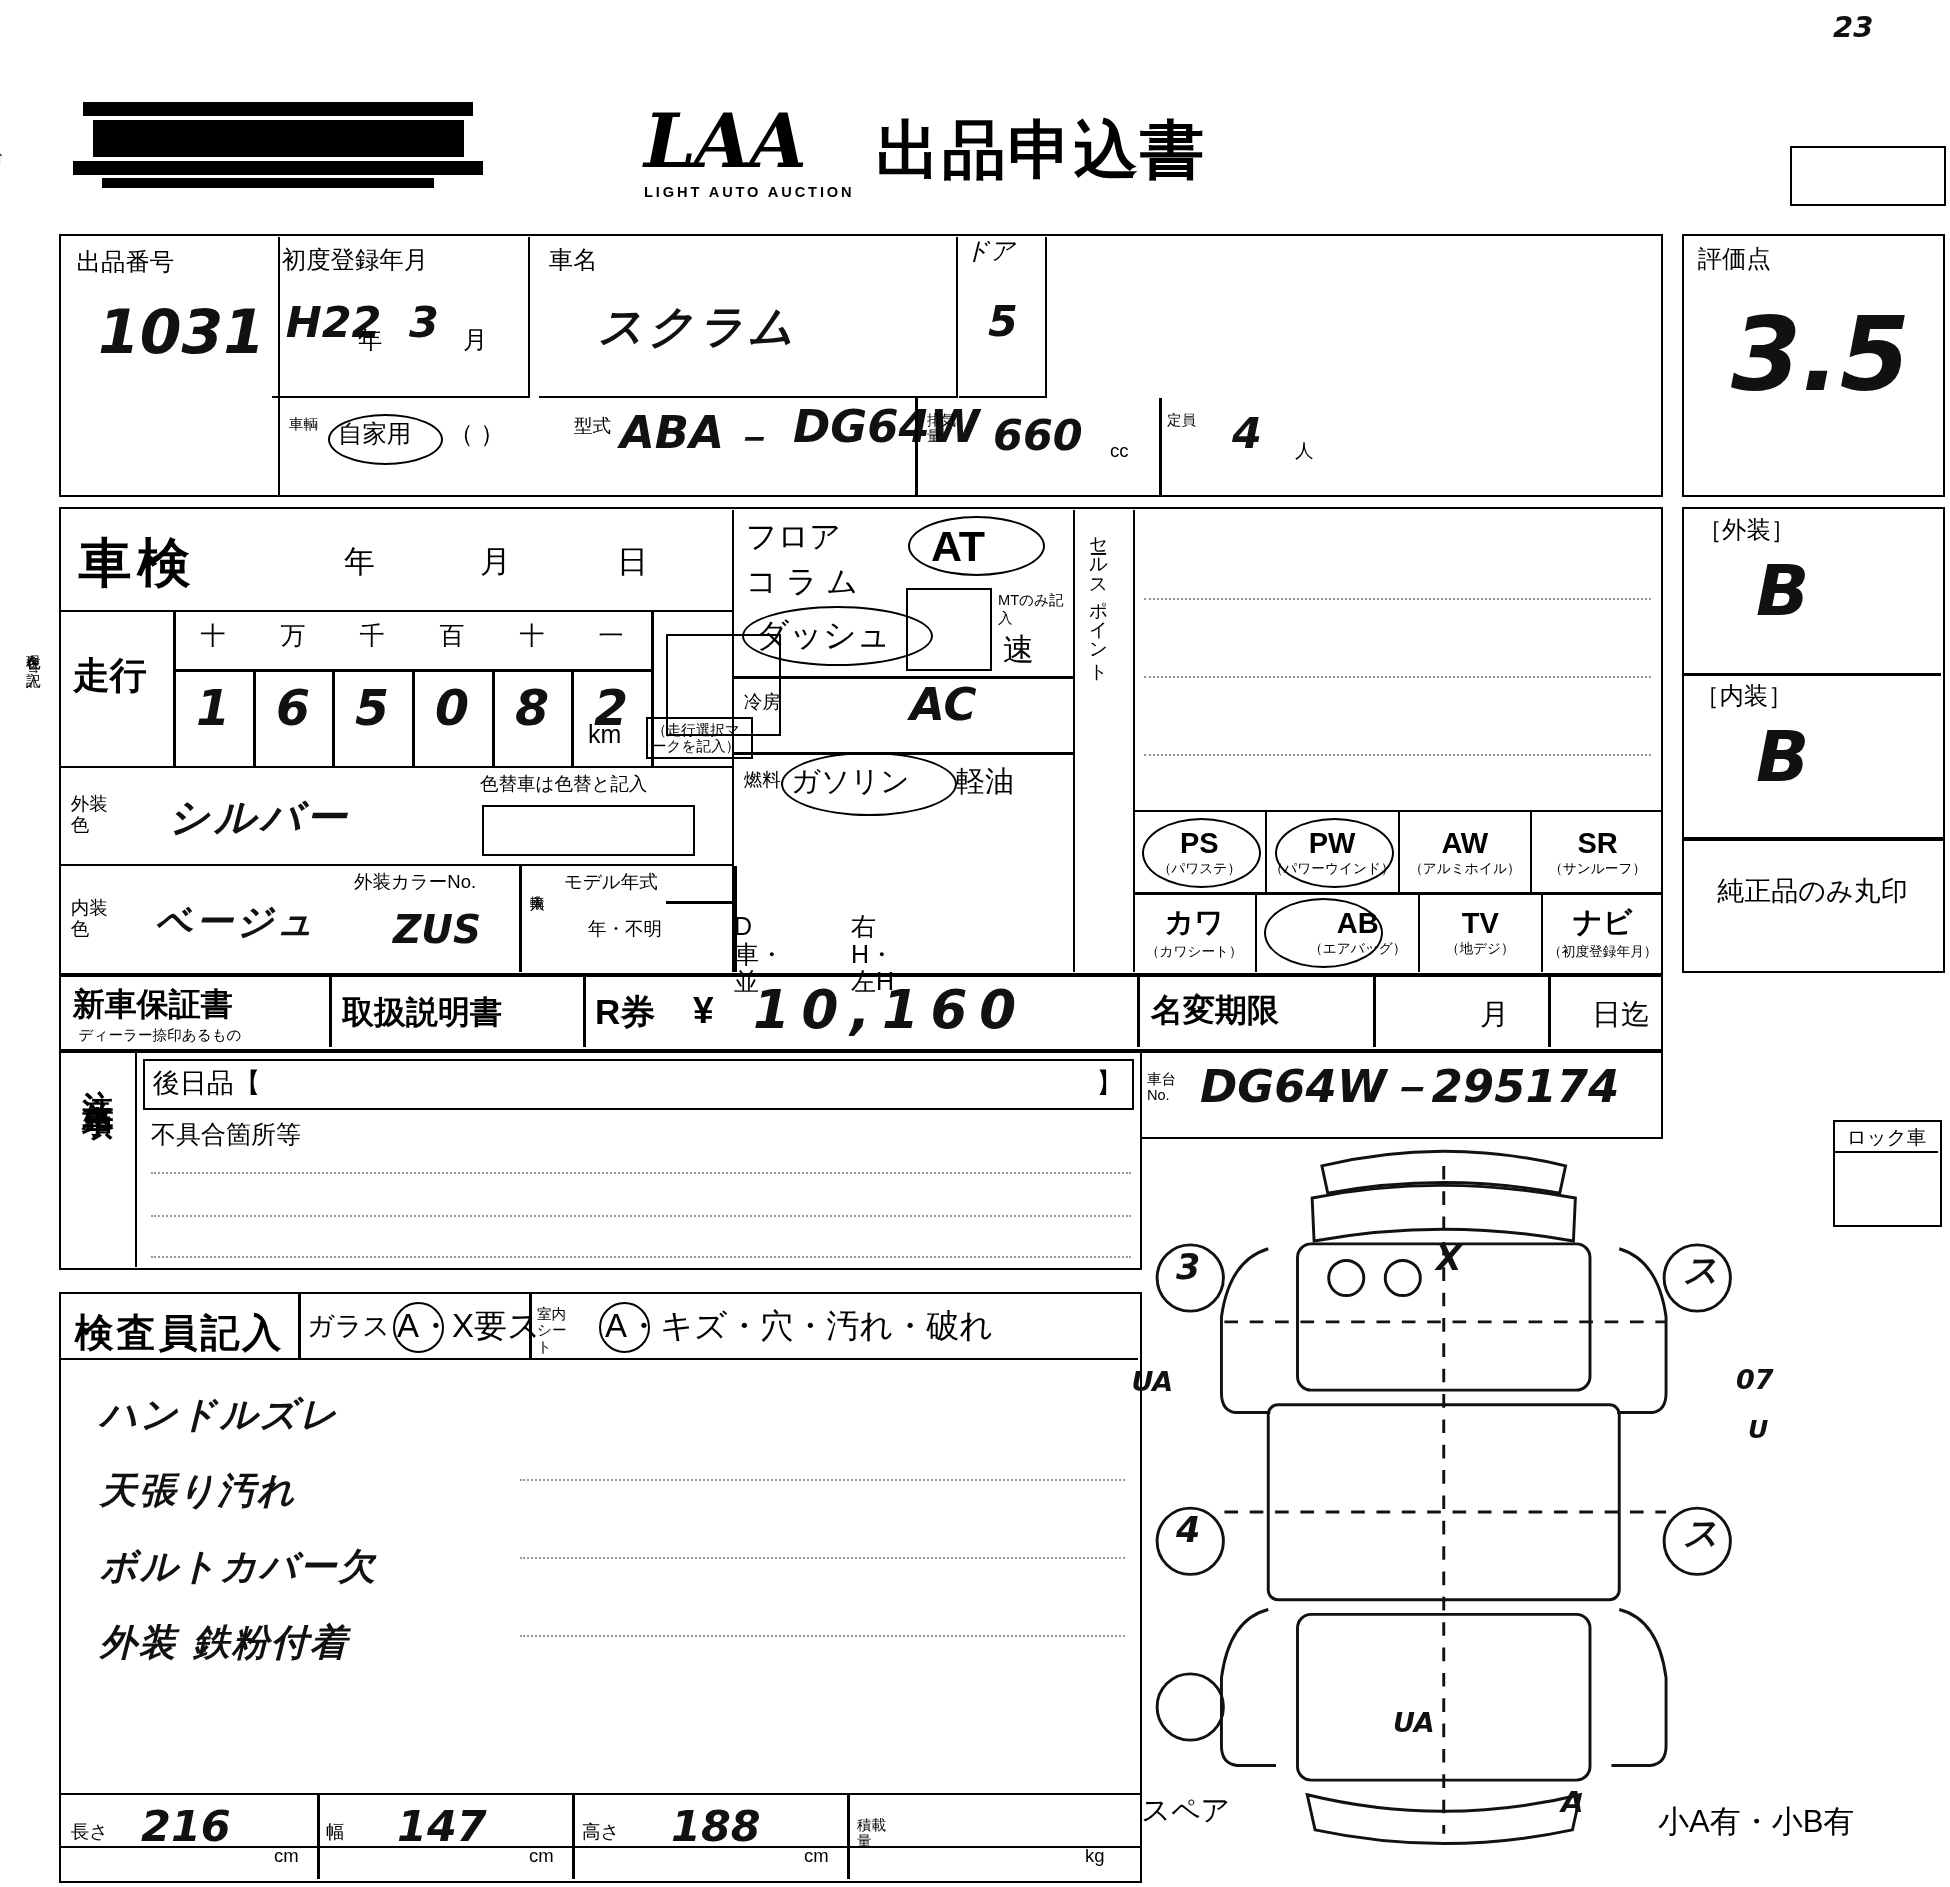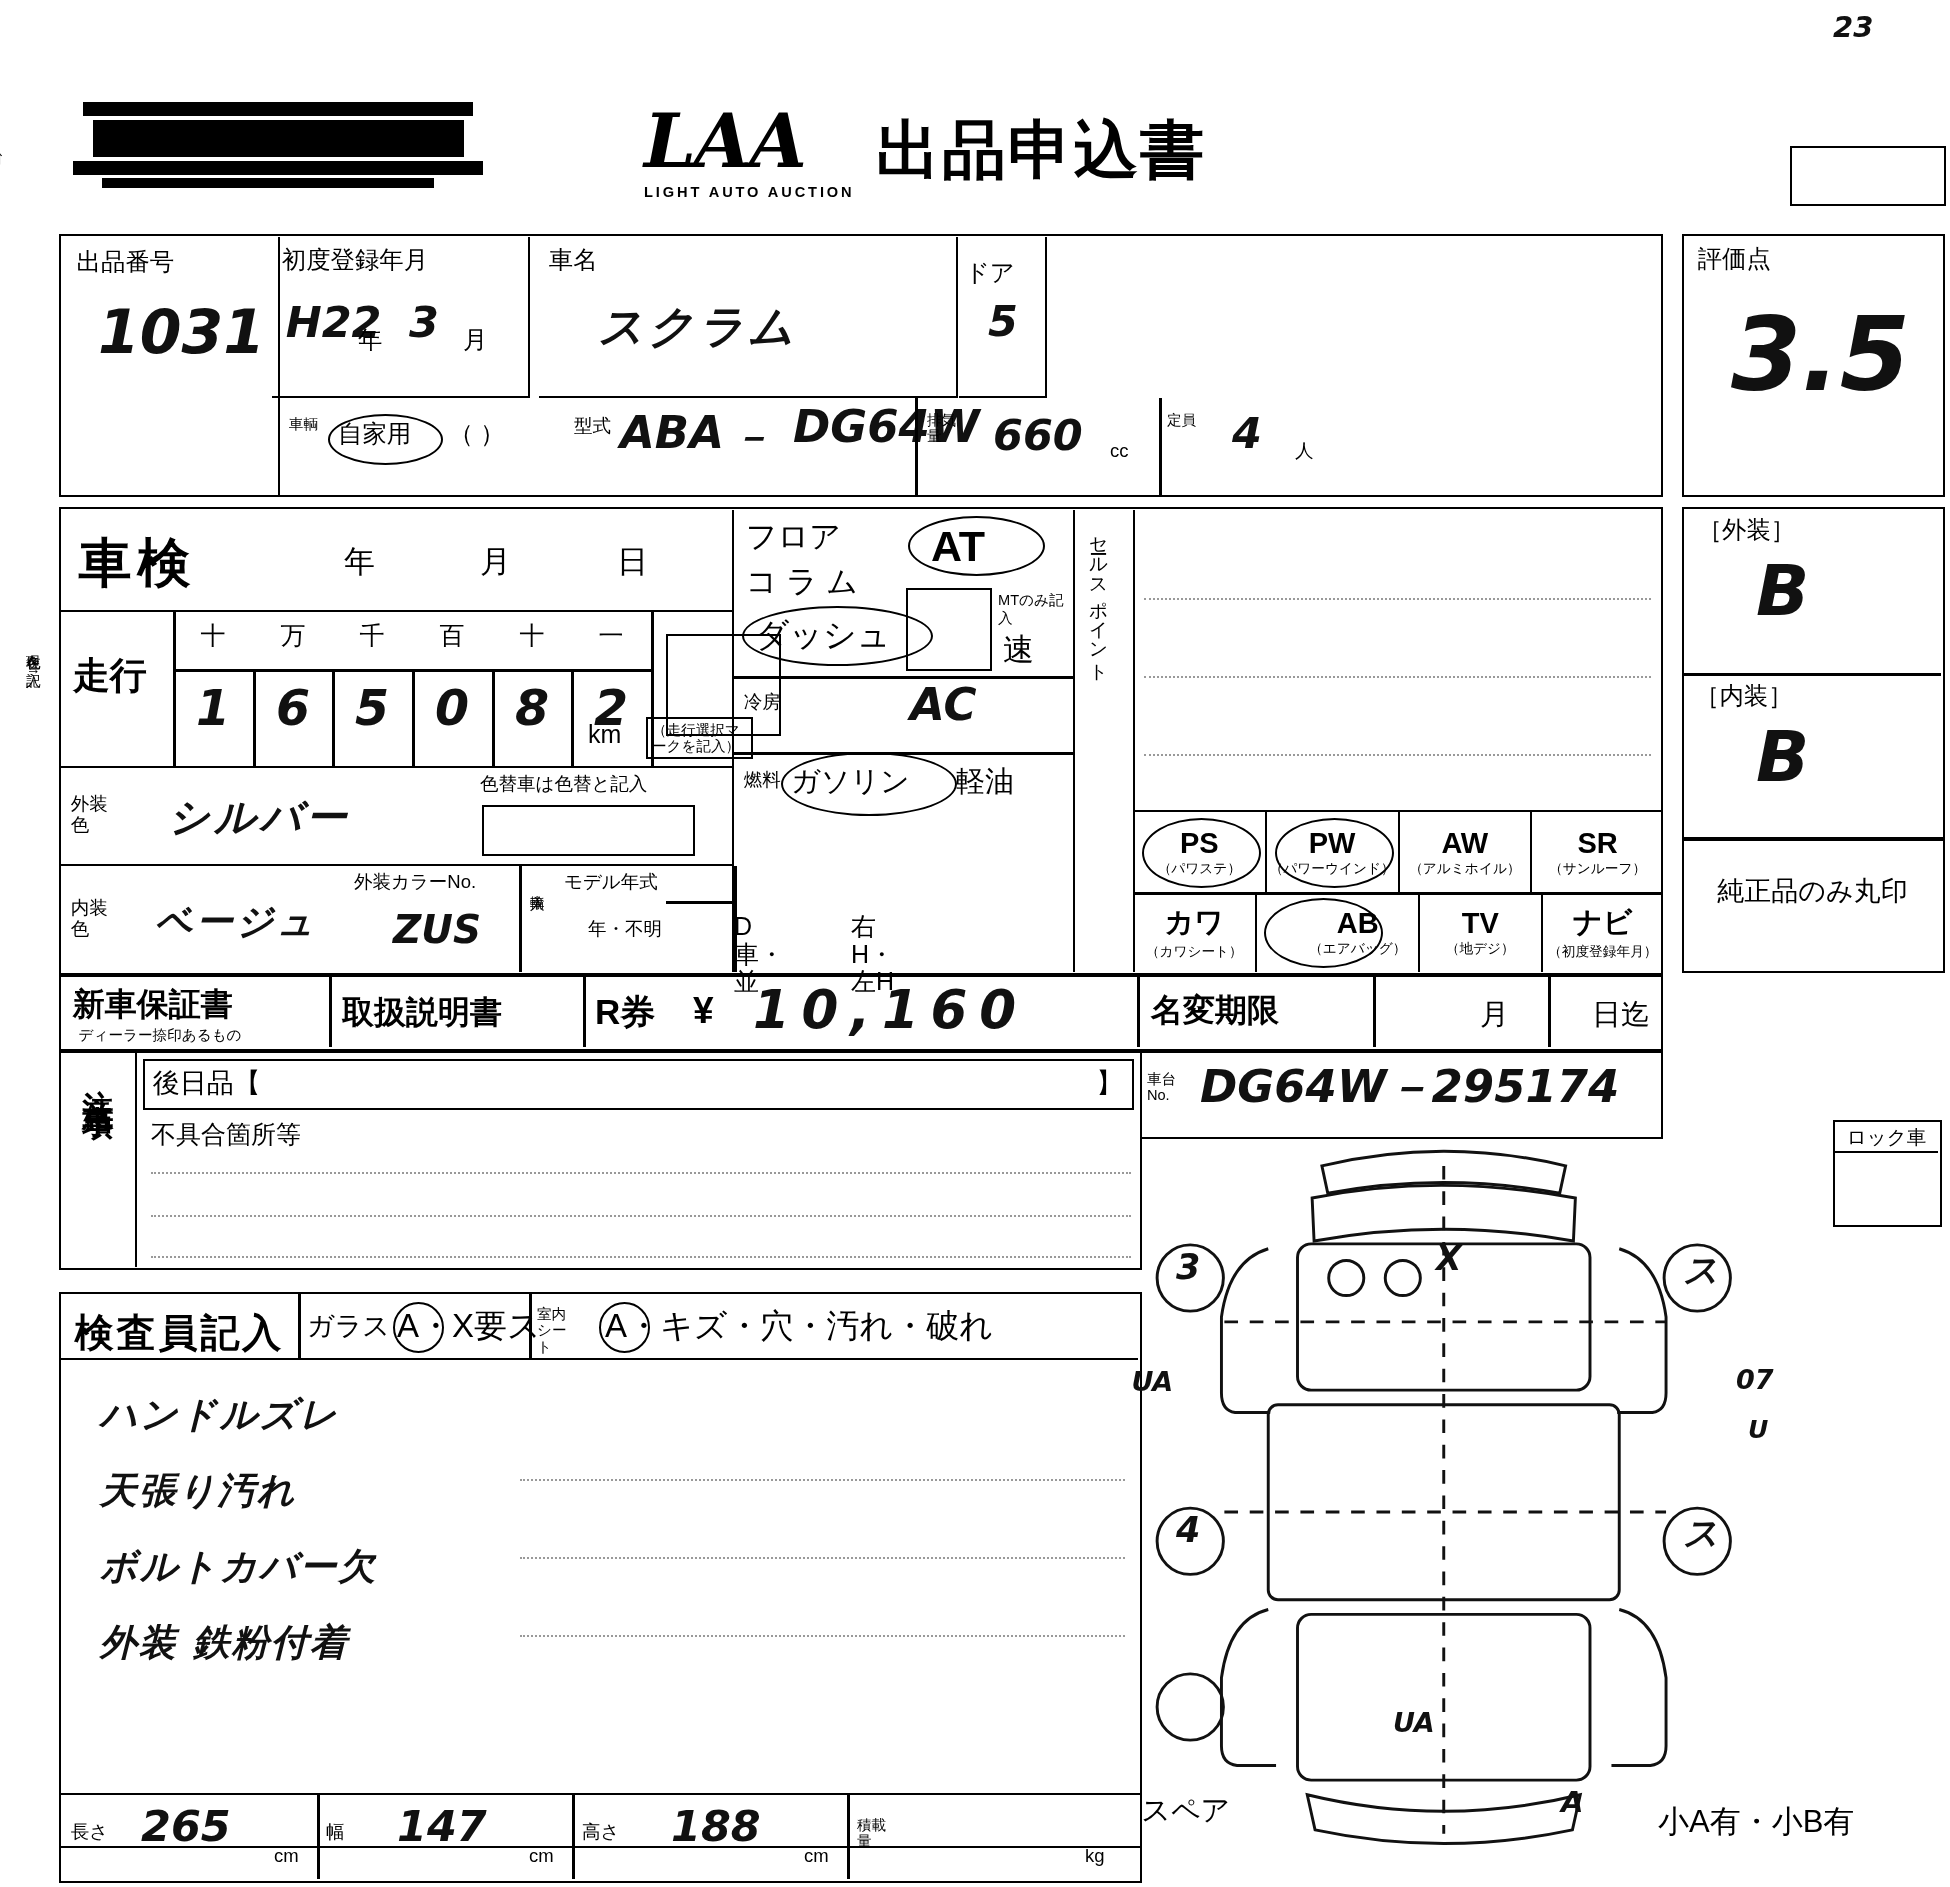--- a/index.html
+++ b/index.html
@@ -63,21 +63,21 @@
     <div class="hw abs" style="left:137px;top:60px;font-size:43px;">3</div>
     <div class="lbl abs" style="left:191px;top:90px;">月</div>
   </div>
 
   <div class="abs" style="left:539px;top:237px;width:419px;height:161px;border-right:2.9px solid #000;border-bottom:2.9px solid #000;">
     <div class="lbl abs" style="left:9.8px;top:9.8px;">車名</div>
     <div class="hw abs" style="left:59px;top:60px;font-size:45px;letter-spacing:3.9px;">スクラム</div>
   </div>
 
   <div class="abs" style="left:959px;top:237px;width:88px;height:161px;border-right:2.9px solid #000;border-bottom:2.9px solid #000;">
-    <div class="lbl abs" style="left:5.9px;top:23px;">ドア</div>
+    <div class="lbl abs" style="left:5.9px;top:1px;font-style:italic;">ドア</div>
     <div class="hw abs ctr" style="left:0;top:59px;width:88px;font-size:43px;">5</div>
   </div>
 
 
 
   <div class="abs bx" style="left:1682px;top:234px;width:263px;height:263px;">
     <div class="lbl abs" style="left:13.7px;top:9.8px;">評価点</div>
     <div class="hw abs" style="left:47px;top:60px;font-size:101px;">3.5</div>
   </div>
 
@@ -314,21 +314,21 @@
           <div class="abs hw" style="left: 29px; top: 246px; font-size: 37px; letter-spacing: 2px;">外装 鉄粉付着</div>
         </div>
       <div class="dotrow" style="left:449px;top:107px;width:605px;"></div>
       <div class="dotrow" style="left:449px;top:185px;width:605px;"></div>
       <div class="dotrow" style="left:449px;top:263px;width:605px;"></div>
     </div>
   </div>
 
   <div class="abs bx" style="left:59px;top:1793px;width:1083px;height:90px;">
     <div class="lbl-s abs" style="left:9.8px;top:27px;">長さ</div>
-    <div class="hw abs" style="left:80px;top:5.9px;font-size:43px;">265</div>
+    <div class="hw abs" style="left:80px;top:5.9px;font-size:43px;">216</div>
     <div class="lbl-s abs" style="left:213px;top:51px;">cm</div>
     <div style="position:absolute;left:256px;top:0;width:2.9px;height:84px;background:#000;"></div>
     <div class="lbl-s abs" style="left:265px;top:27px;">幅</div>
     <div class="hw abs" style="left:336px;top:5.9px;font-size:43px;">147</div>
     <div class="lbl-s abs" style="left:468px;top:51px;">cm</div>
     <div style="position:absolute;left:511px;top:0;width:2.9px;height:84px;background:#000;"></div>
     <div class="lbl-s abs" style="left:521px;top:27px;">高さ</div>
     <div class="hw abs" style="left:610px;top:5.9px;font-size:43px;">188</div>
     <div class="lbl-s abs" style="left:743px;top:51px;">cm</div>
     <div style="position:absolute;left:786px;top:0;width:2.9px;height:84px;background:#000;"></div>

